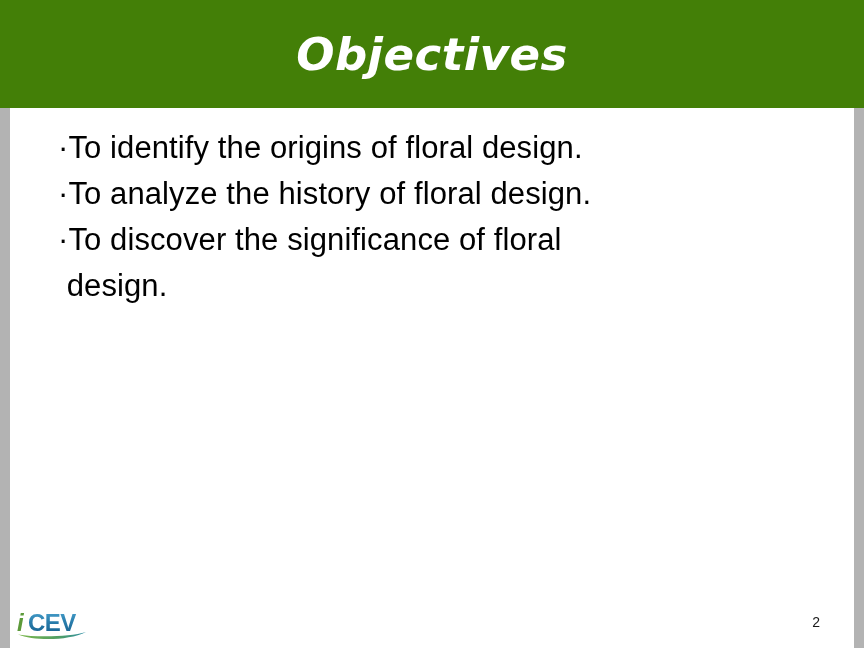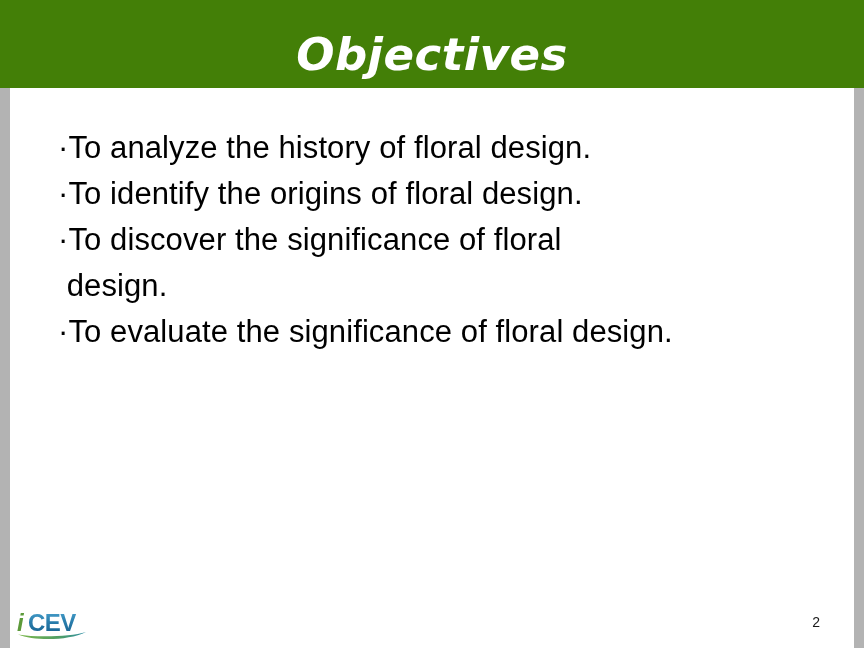--- a/index.html
+++ b/index.html
@@ -32,21 +32,21 @@
   }
   .band-left  { left: 0; }
   .band-right { right: 0; }
 
   
   .header {
     position: absolute;
     left: 0;
     top: 0;
     width: 864px;
-    height: 88px;
+    height: 108px;
     background: #437f07;
     z-index: 5;
     text-decoration: underline;
   }
   .header-title {
     position: absolute;
     left: 0;
     top: 0;
     width: 864px;
     height: 114px;
@@ -134,25 +134,24 @@
 
   <div class="band band-left"></div>
   <div class="band band-right"></div>
 
   <div class="header">
     <div class="header-title">Objectives</div>
   </div>
 
   <div class="content">
     <ul class="bullet-list">
+      <li class="bullet-item"><span class="bullet-mark">·</span><span class="bullet-text">To identify the origins of floral design.</span></li>
       <li class="bullet-item"><span class="bullet-mark">·</span><span class="bullet-text">To analyze the history of floral design.</span></li>
-      <li class="bullet-item"><span class="bullet-mark">·</span><span class="bullet-text">To identify the origins of floral design.</span></li>
       <li class="bullet-item"><span class="bullet-mark">·</span><span class="bullet-text">To discover the significance of floral
  design.</span></li>
-      <li class="bullet-item"><span class="bullet-mark">·</span><span class="bullet-text">To evaluate the significance of floral design.</span></li>
     </ul>
   </div>
 
   <svg class="logo" viewBox="0 0 168 68">
     <defs>
       <linearGradient id="cevGrad" x1="0" y1="0" x2="0" y2="1">
         <stop offset="0%" stop-color="#4ea7d2"></stop>
         <stop offset="45%" stop-color="#2b7fae"></stop>
         <stop offset="100%" stop-color="#145e8c"></stop>
       </linearGradient>

